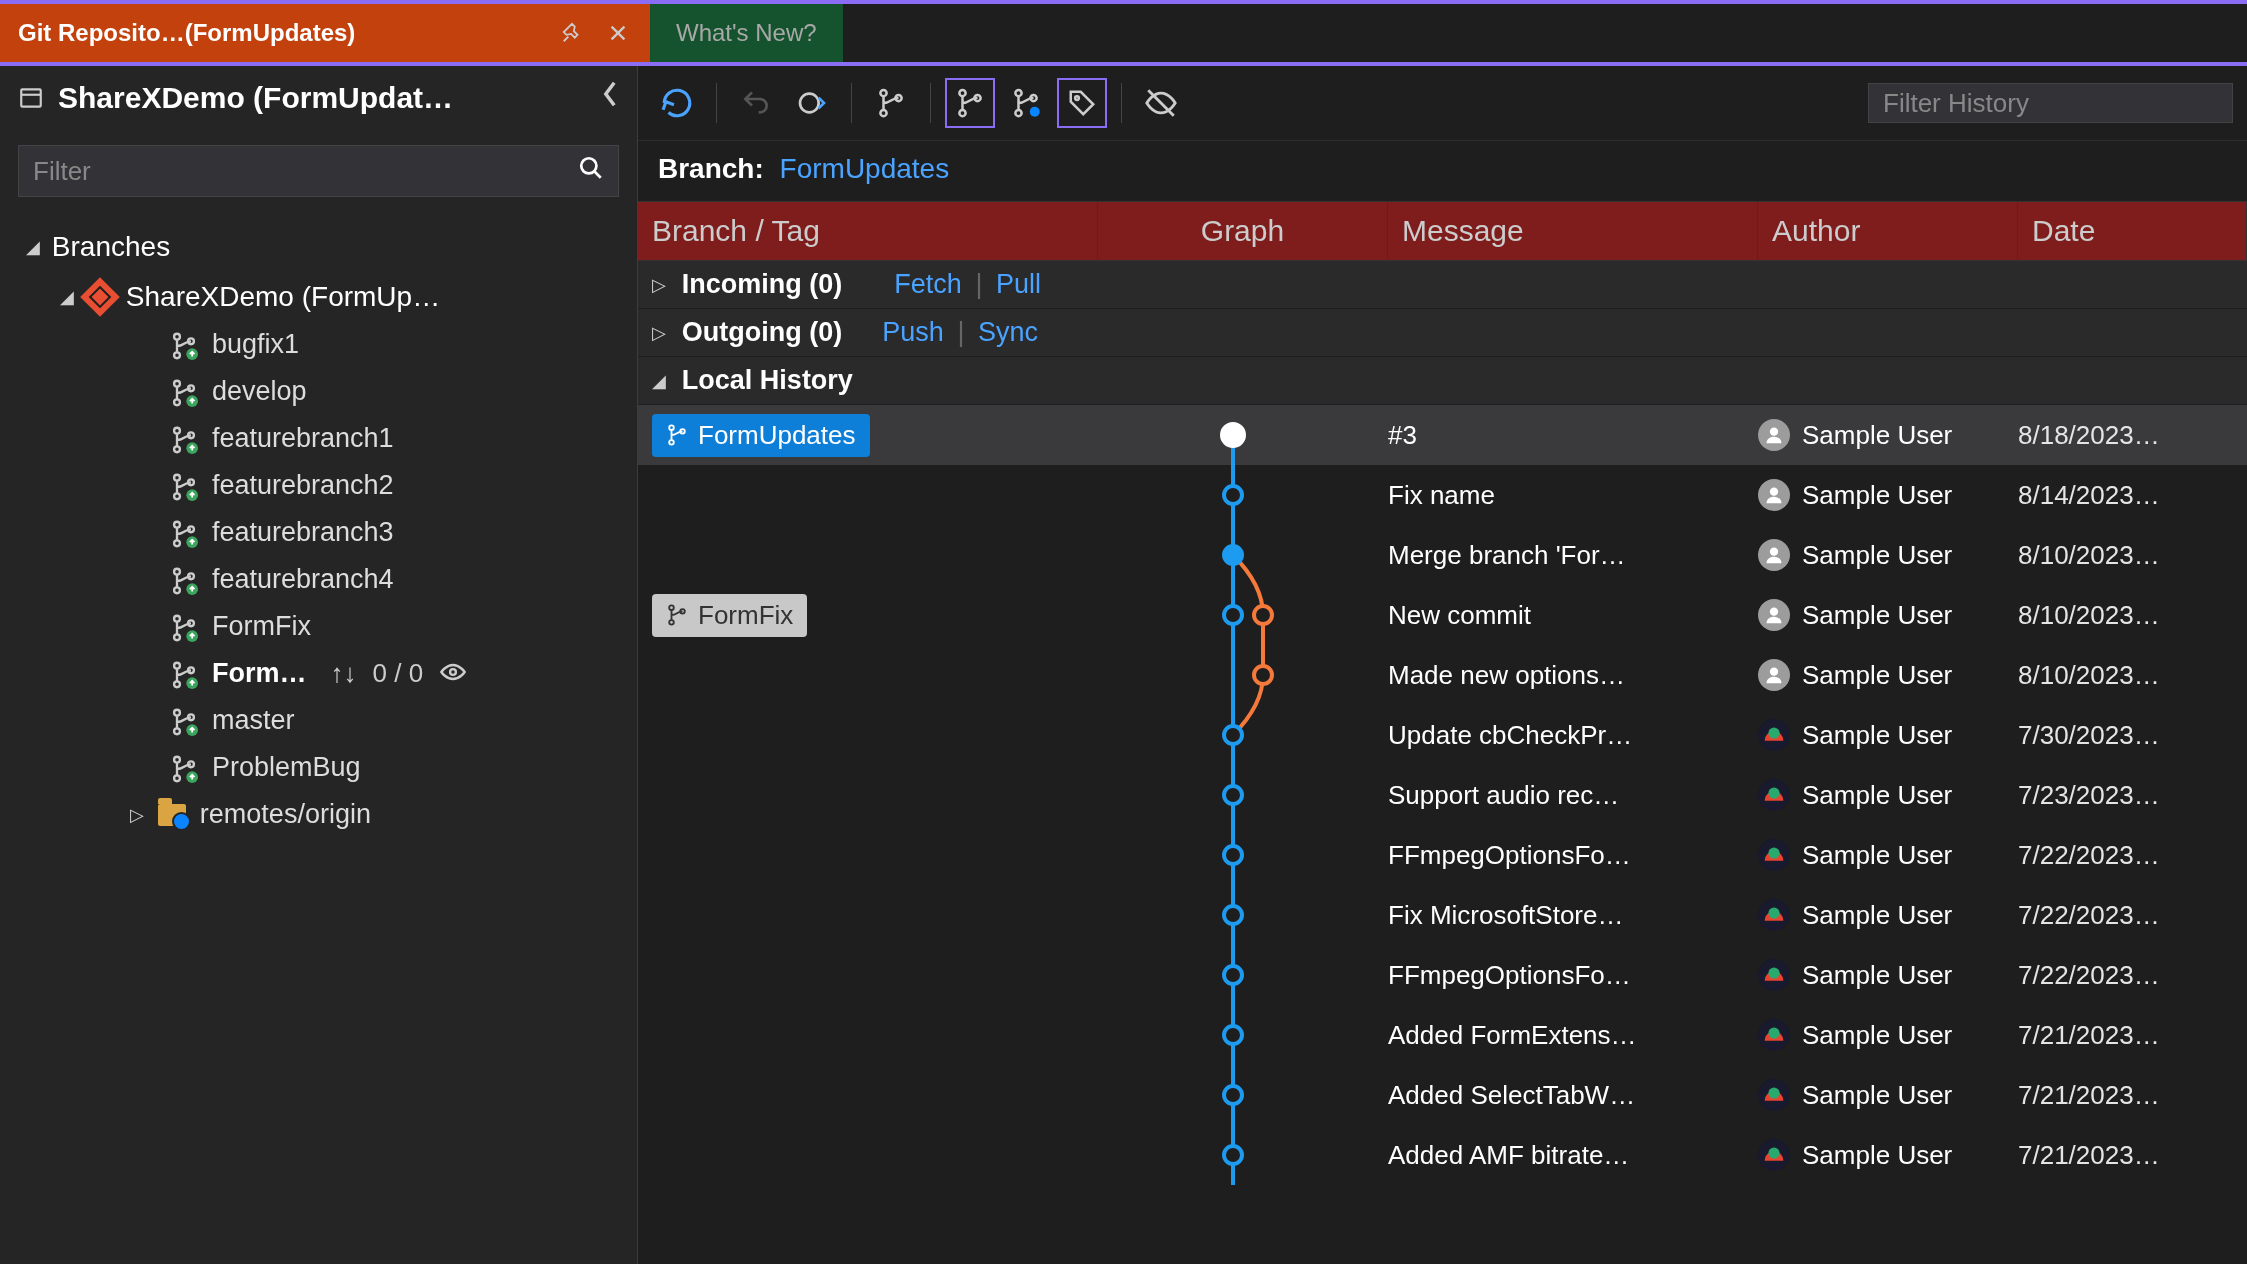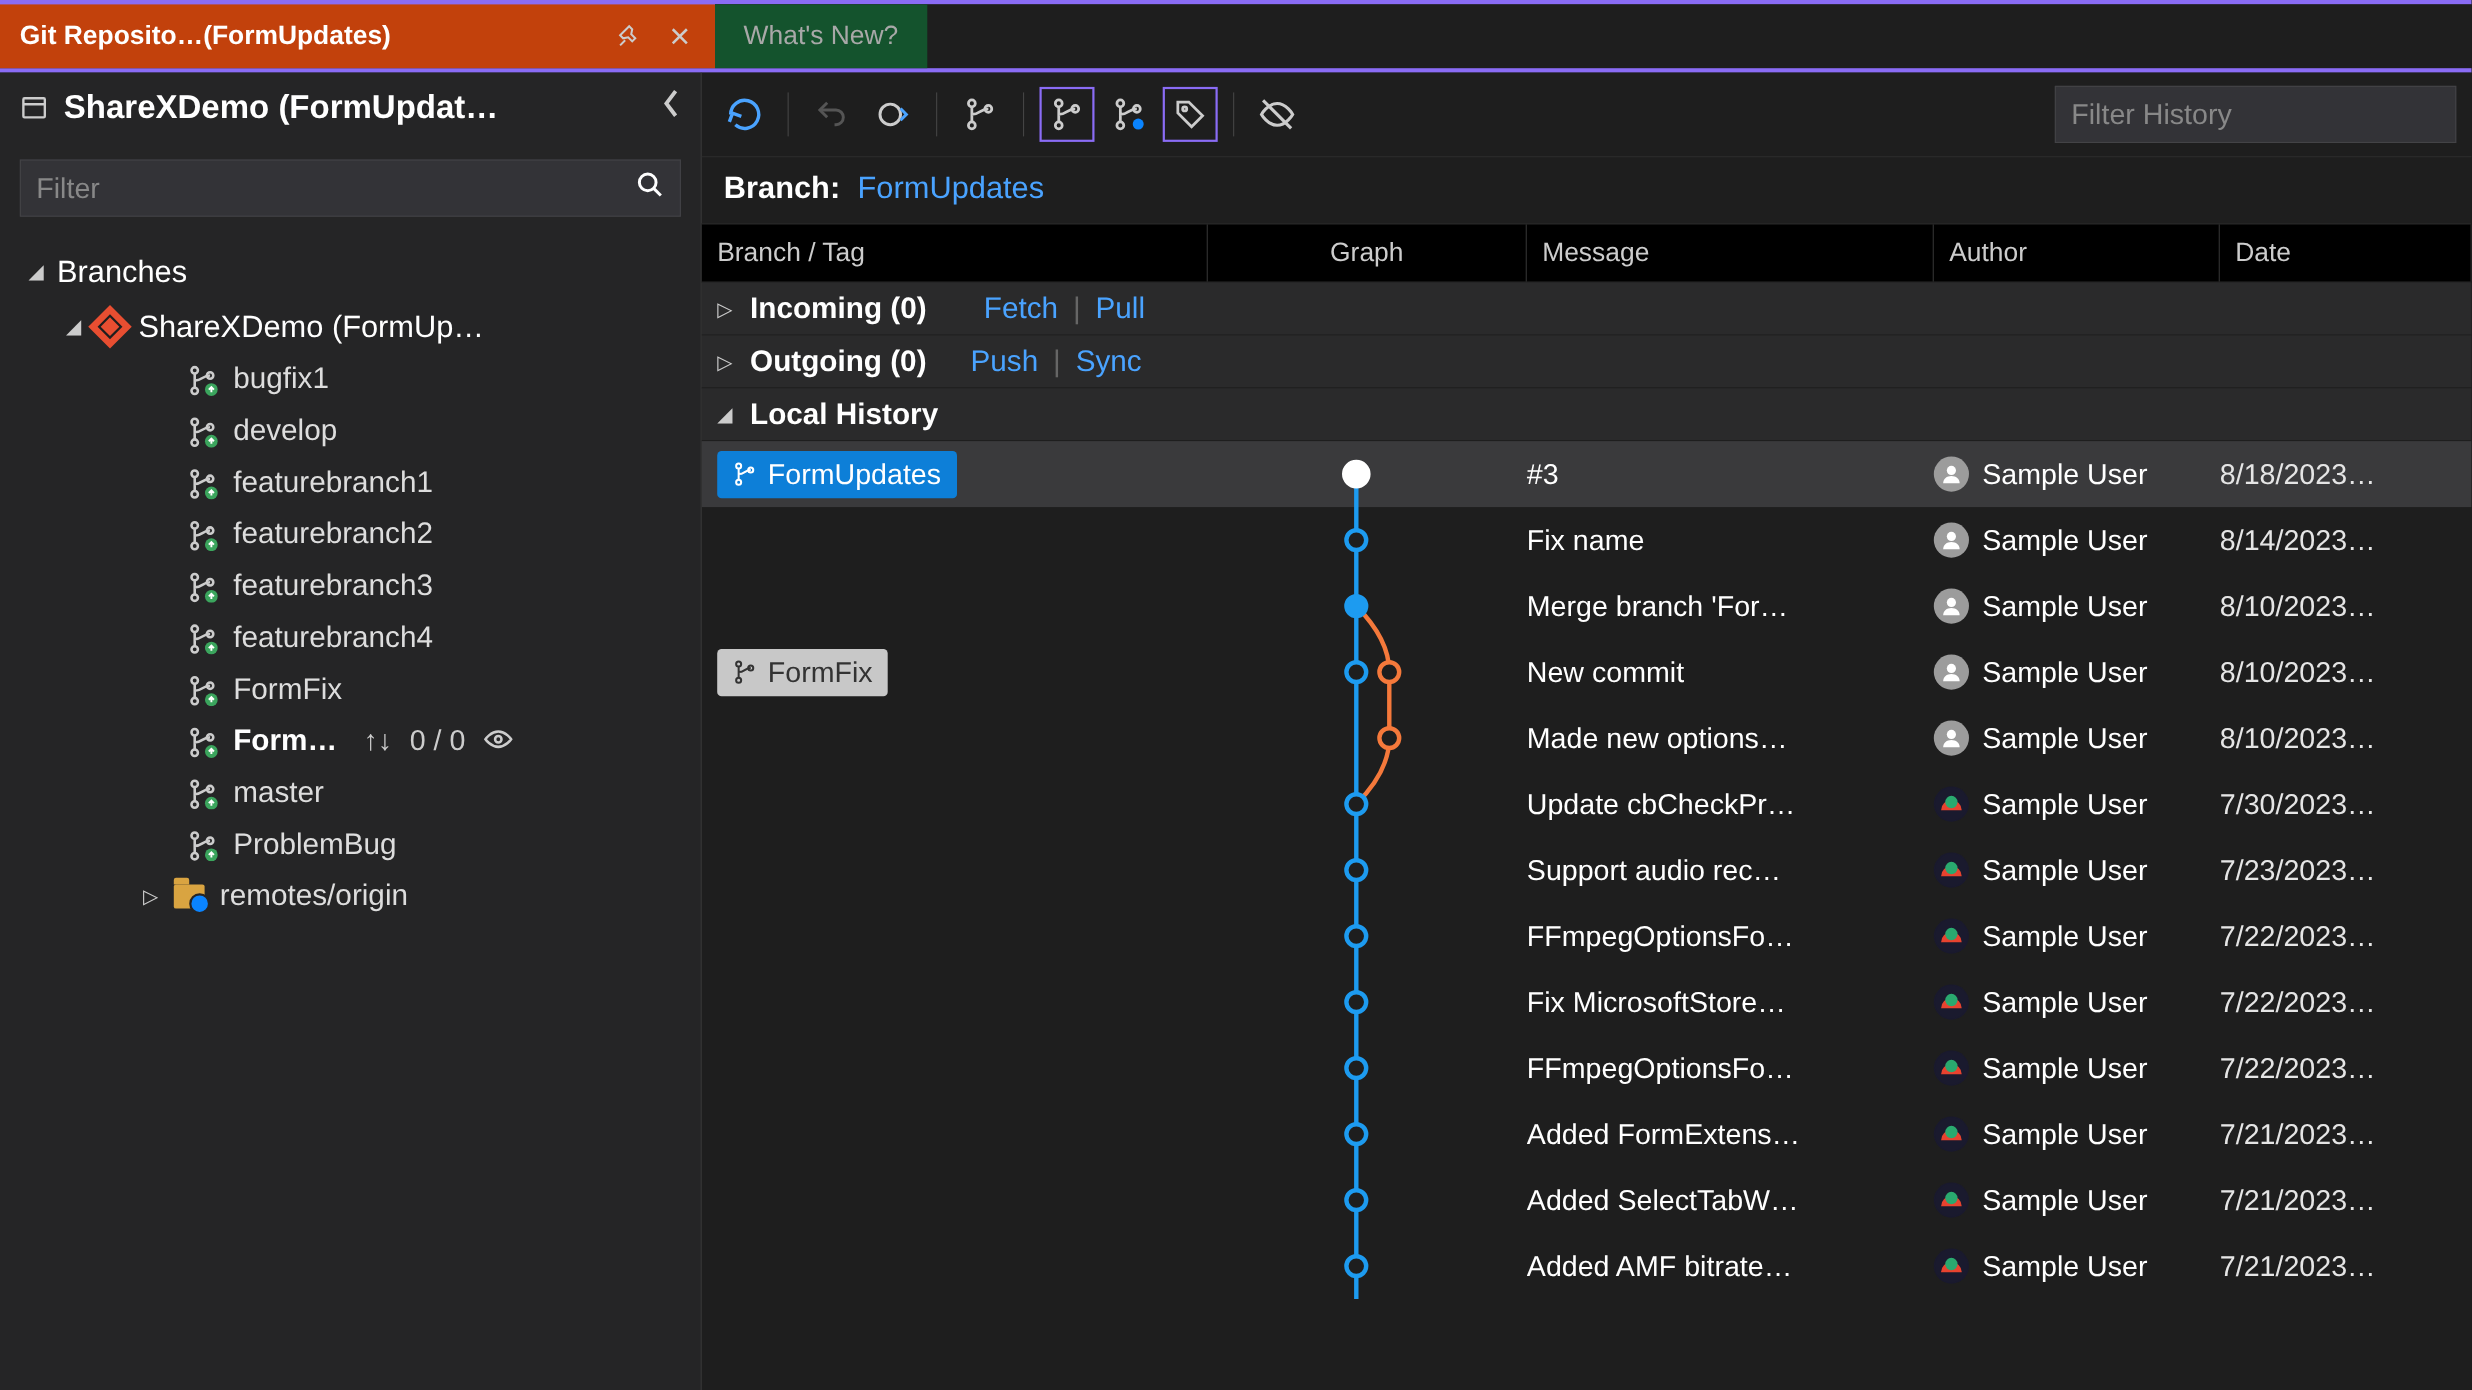--- a/index.html
+++ b/index.html
@@ -162,39 +162,39 @@
     border:2px solid transparent;
   }
   .tool-btn.blue { color:#4aa3ff;}
   .tool-btn.disabled { color:#555;}
   .tool-btn.active { border:2px solid #8a6cf5;}
   .tool-sep { width:1px;height:40px;background:#444;margin:0 8px;}
   .filter-history {
     margin-left:auto;
     background:#333337;
     border:1px solid #434346;
-    height:52px;
+    height:40px;
     min-width:320px;
     display:flex;align-items:center;
     padding:0 14px;
   }
   .filter-history input{background:transparent;border:none;outline:none;color:#ccc;font-size:26px;width:100%;}
   .filter-history input::placeholder{color:#888;}
   .branch-line {
     padding: 12px 20px 16px;
     font-size:28px;
     color:#fff;
   }
   .branch-line .branchname{color:#4aa3ff;margin-left:8px;font-weight:400;}
   .table-headers {
     display:flex;
-    background:#000000;
+    background:#7f1d1d;
     border-top:1px solid #333;
     border-bottom:1px solid #333;
-    font-size:24px;color:#ccc;
+    font-size:30px;color:#ccc;
   }
   .table-headers > div { padding:12px 14px; border-right:1px solid #333;}
   .col-branch{width:460px;}
   .col-graph{width:290px;text-align:center;}
   .col-msg{width:370px;}
   .col-auth{width:260px;}
   .col-date{flex:1;}
   .section-row {
     display:flex;align-items:center;
     background:#2a2a2b;

